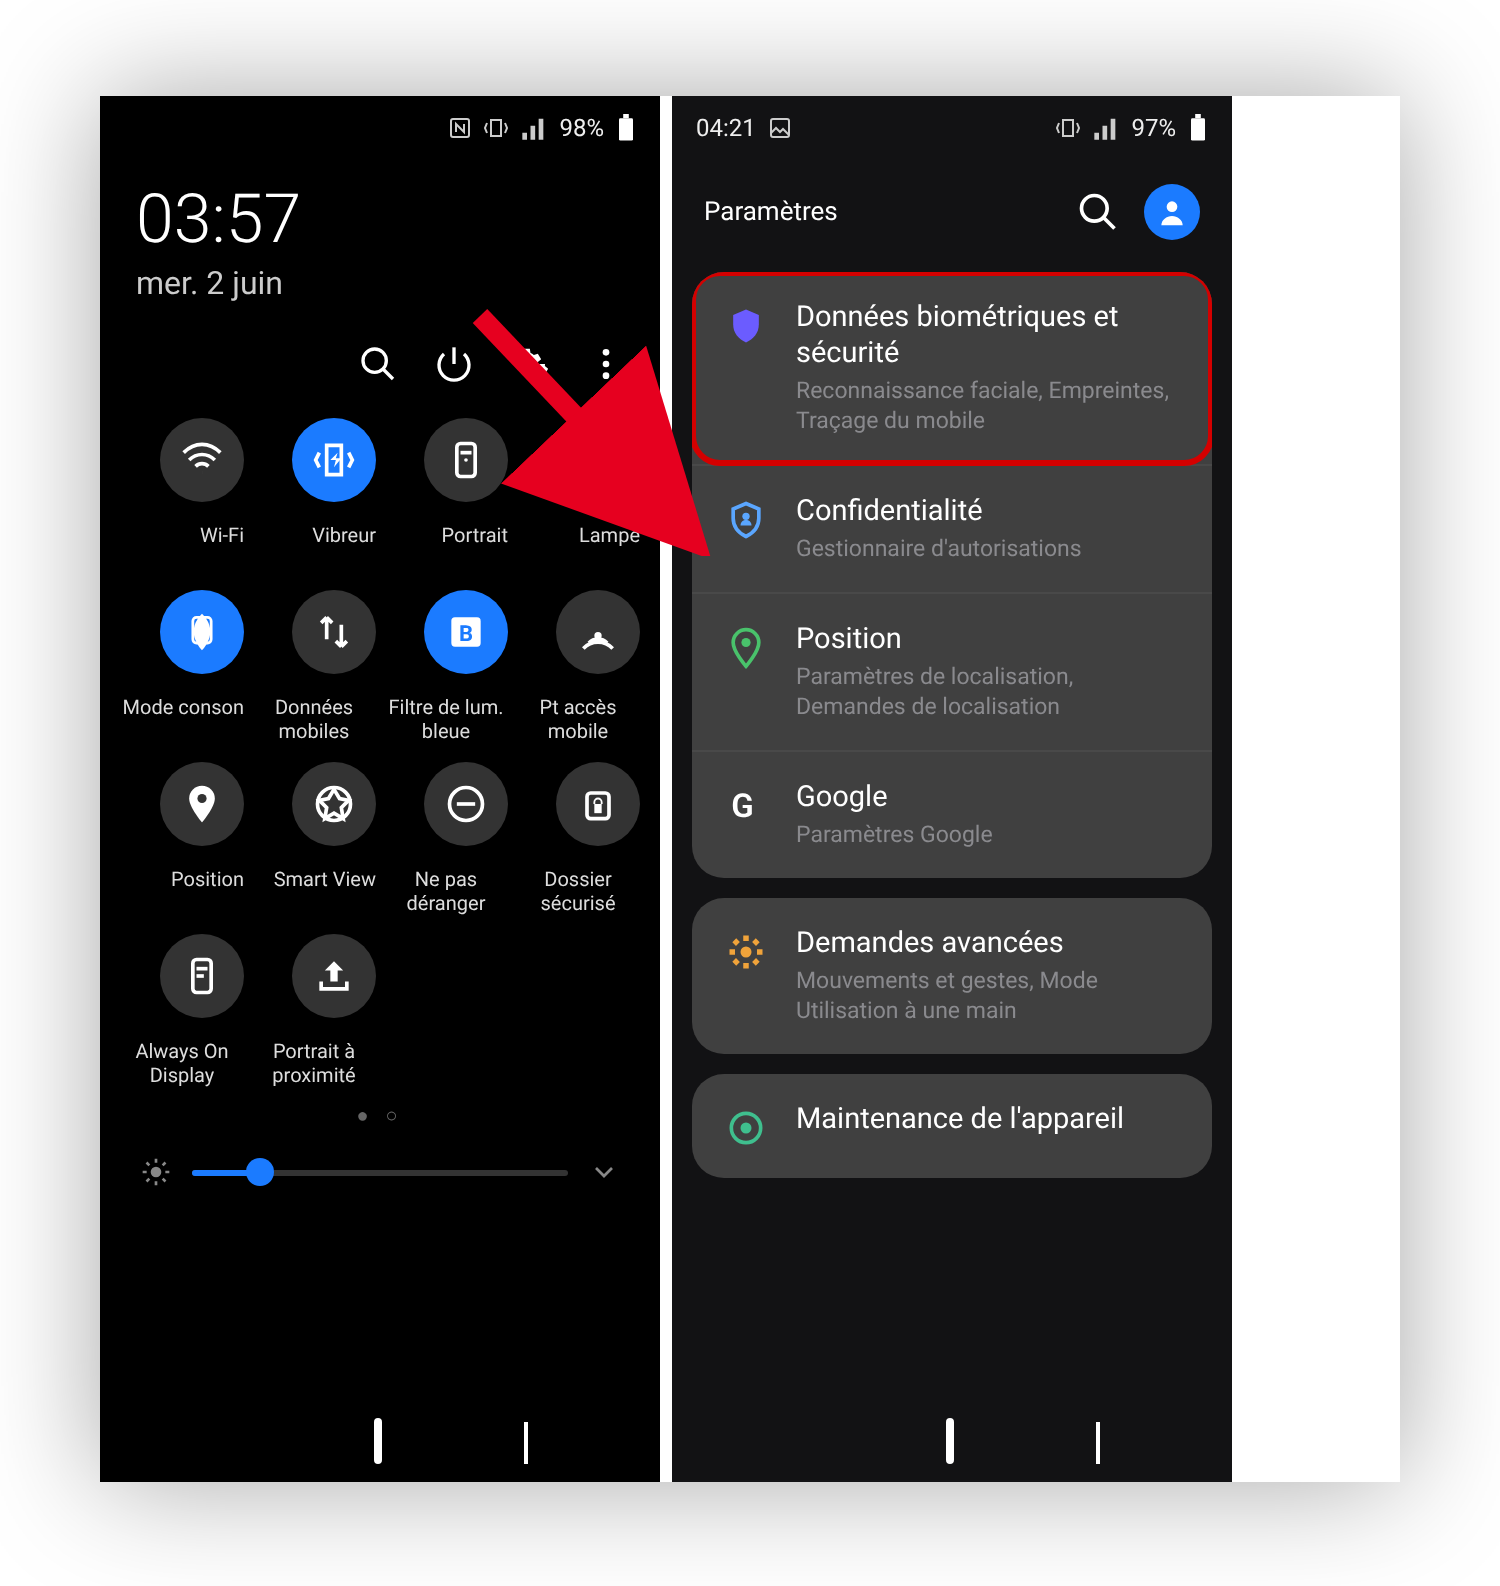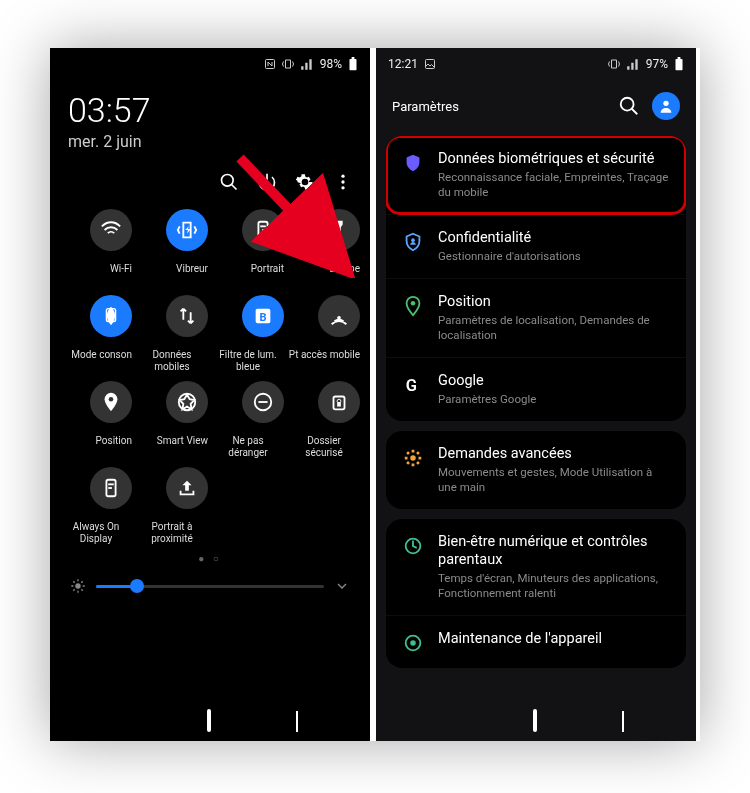--- a/index.html
+++ b/index.html
@@ -18,21 +18,21 @@
   }
   .phones {
     position: absolute;
     left: 50px; top: 48px;
     width: 650px; height: 693px;
     display: flex;
     gap: 6px;
     background: #fff;
   }
   .phone {
-    width: 320px;
+    width: 280px;
     height: 693px;
     background: #000;
     color: #fff;
     display: flex;
     flex-direction: column;
     overflow: hidden;
   }
   .phone2 { background: #121214; }
   .status-bar {
     height: 32px;
@@ -146,21 +146,21 @@
     border-radius: 50%;
     background: #1b7bff;
     display:flex; align-items:center; justify-content:center;
   }
   .settings-list {
     flex: 1;
     overflow: hidden;
     padding: 4px 10px;
   }
   .card {
-    background: #000000;
+    background: #404040;
     border-radius: 16px;
     margin-bottom: 10px;
     overflow: hidden;
   }
   .sitem {
     display: flex;
     gap: 14px;
     padding: 14px 16px;
     align-items: flex-start;
   }
@@ -408,21 +408,21 @@
             <marker id="ah" markerWidth="10" markerHeight="10" refX="7" refY="5" orient="auto">
         <path d="M0 0L10 5L0 10z" fill="#e6001f"></path>
             </marker>
           </defs>
       <path d="M10 10 L105 110" stroke="#e6001f" stroke-width="10" marker-end="url(#ah)"></path>
     </svg>
   </div>
 
   <div class="phone phone2">
     <div class="status-bar">
-      <span class="status-left">12:21</span>
+      <span class="status-left">04:21</span>
       <span class="status-left" style="margin-right:0">
         <svg width="12" height="12" viewBox="0 0 24 24" fill="#ccc">
               <rect x="3" y="3" width="18" height="18" rx="2" fill="none" stroke="#ccc" stroke-width="2"></rect>
               <path d="M3 17l5-5 4 4 3-3 6 6" stroke="#ccc" stroke-width="2" fill="none"></path>
             </svg>
       </span>
       <span style="flex:1"></span>
       <span>
         <svg width="12" height="12" viewBox="0 0 24 24" fill="#ccc">
               <path d="M3 7l-2 5 2 5M21 7l2 5-2 5M7 4h10v16H7z" stroke="#ccc" stroke-width="2" fill="none"></path>
@@ -522,32 +522,20 @@
                 <div class="sitem-title">Demandes avancées</div>
                 <div class="sitem-sub">Mouvements et gestes, Mode Utilisation à une main</div>
               </div>
             </div>
           </div>
           <div class="card">
             <div class="sitem">
               <div class="sitem-icon">
                 <svg width="22" height="22" viewBox="0 0 24 24">
                   <circle cx="12" cy="12" r="8" fill="none" stroke="#3fbf8e" stroke-width="2"></circle>
-                  <path d="M12 6v6l4 2" stroke="#3fbf8e" stroke-width="2" fill="none"></path>
-                </svg>
-              </div>
-              <div class="sitem-text">
-                <div class="sitem-title">Bien-être numérique et contrôles parentaux</div>
-                <div class="sitem-sub">Temps d'écran, Minuteurs des applications, Fonctionnement ralenti</div>
-              </div>
-            </div>
-            <div class="sitem">
-              <div class="sitem-icon">
-                <svg width="22" height="22" viewBox="0 0 24 24">
-                  <circle cx="12" cy="12" r="8" fill="none" stroke="#3fbf8e" stroke-width="2"></circle>
                   <circle cx="12" cy="12" r="3" fill="#3fbf8e"></circle>
                 </svg>
               </div>
               <div class="sitem-text">
                 <div class="sitem-title">Maintenance de l'appareil</div>
               </div>
             </div>
           </div>
         </div>
 

